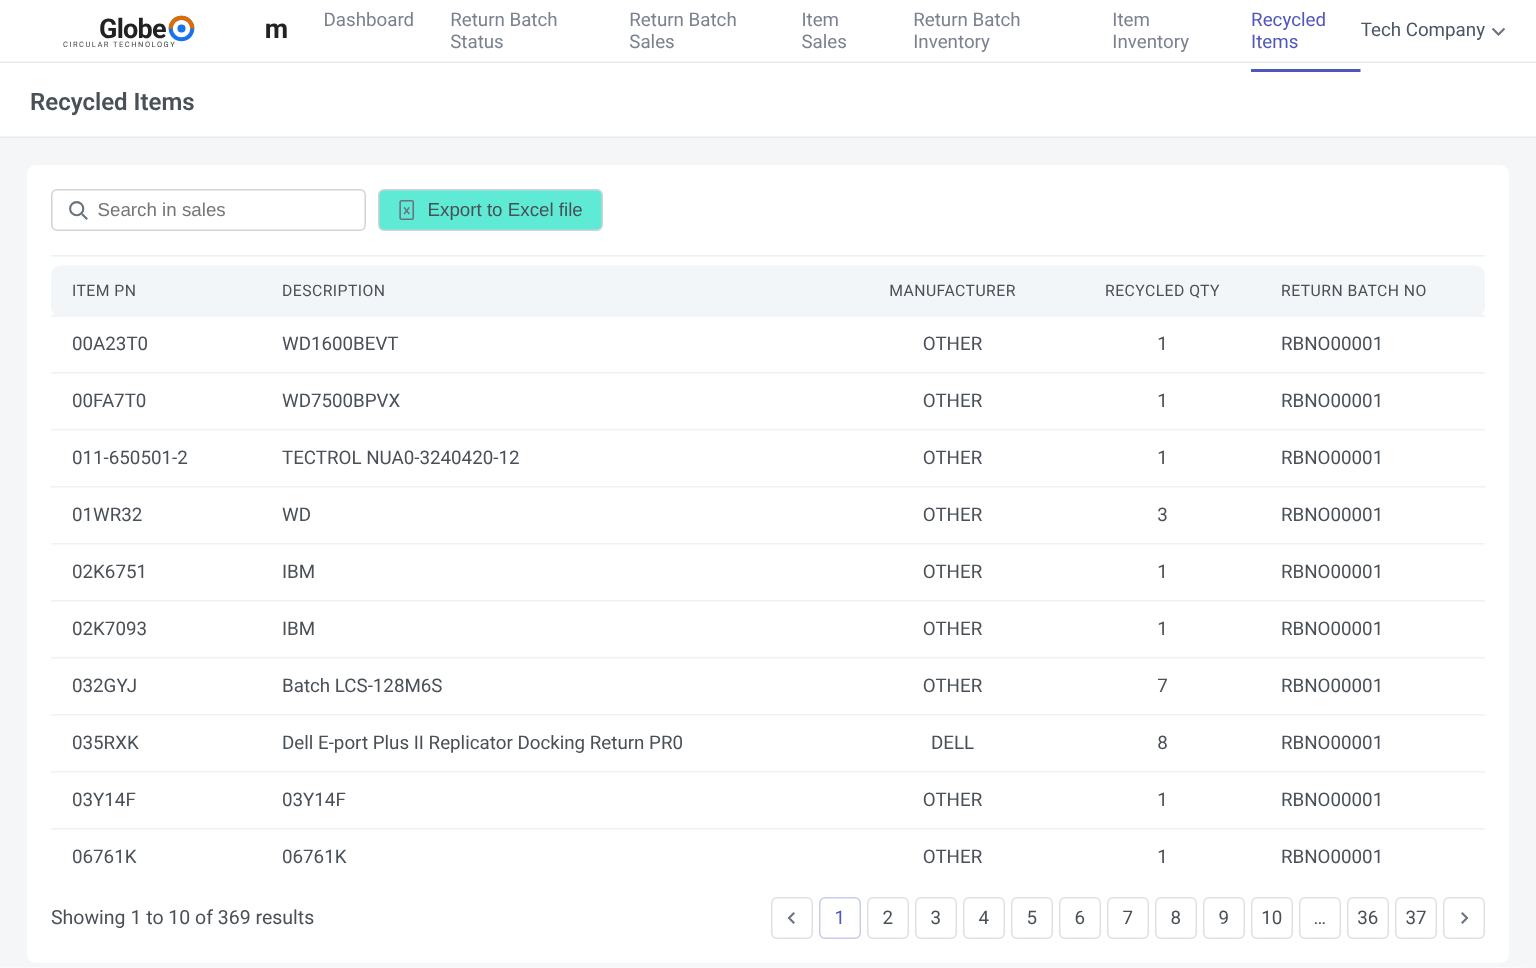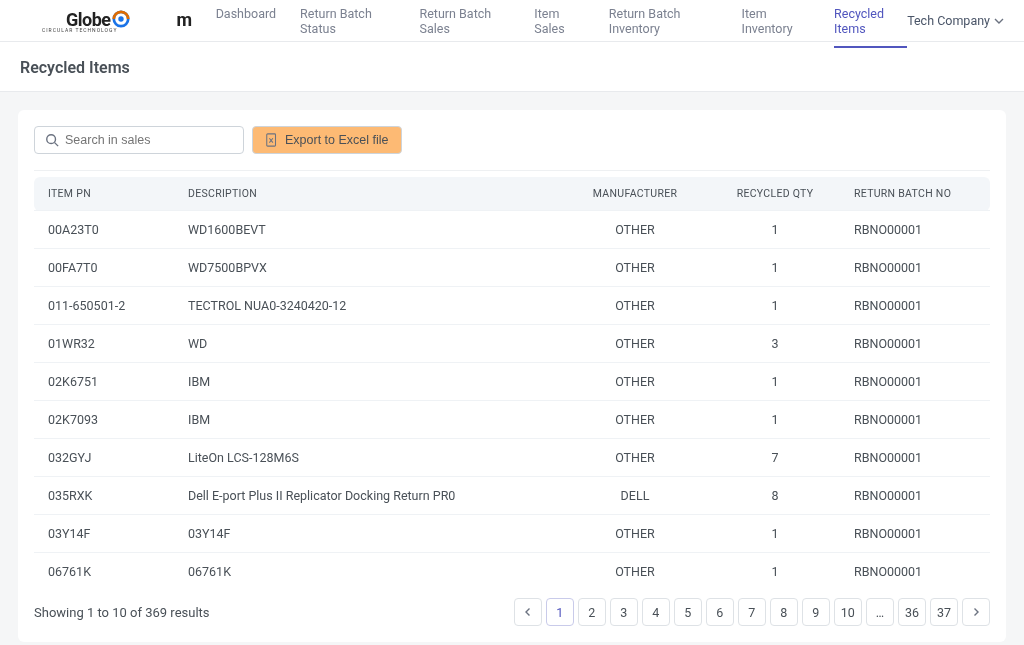--- a/index.html
+++ b/index.html
@@ -113,21 +113,21 @@
   color: #14532d;
   width: 100%;
   margin-left: 6px;
 }
 .export-btn {
   display: flex;
   align-items: center;
   gap: 6px;
   border: 1px solid #ced4da;
   border-radius: 4px;
-  background: #fdba74;
+  background: #5eead4;
   padding: 6px 12px;
   font-size: 12.5px;
   color: #495057;
   cursor: pointer;
 }
 hr.sep {
   border: none;
   border-top: 1px solid #eef0f2;
   margin: 0 0 6px;
 }
@@ -313,21 +313,21 @@
           </tr>
           <tr>
             <td>02K7093</td>
             <td>IBM</td>
             <td class="center">OTHER</td>
             <td class="center">1</td>
             <td>RBNO00001</td>
           </tr>
           <tr>
             <td>032GYJ</td>
-            <td>LiteOn LCS-128M6S</td>
+            <td>Batch LCS-128M6S</td>
             <td class="center">OTHER</td>
             <td class="center">7</td>
             <td>RBNO00001</td>
           </tr>
           <tr>
             <td>035RXK</td>
             <td>Dell E-port Plus II Replicator Docking Return PR0</td>
             <td class="center">DELL</td>
             <td class="center">8</td>
             <td>RBNO00001</td>

